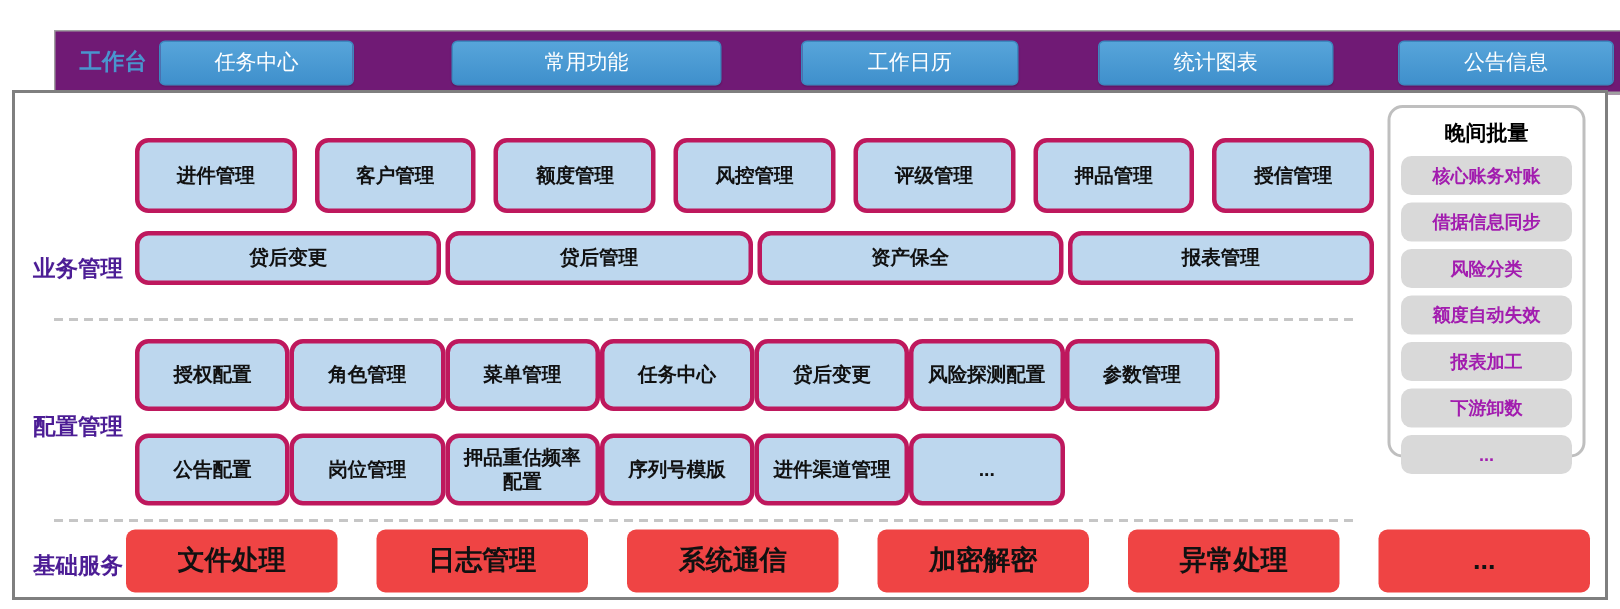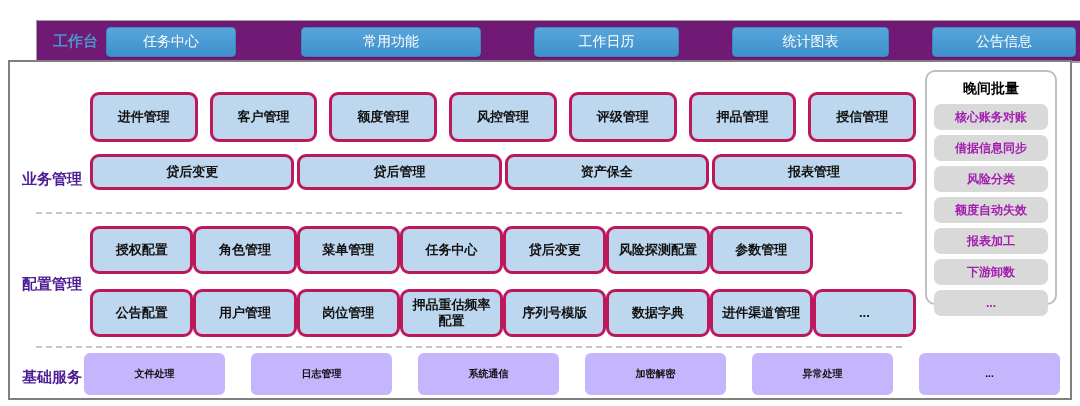--- a/index.html
+++ b/index.html
@@ -45,21 +45,21 @@
   .row-cfg2{top:227px;height:48px;grid-template-columns:repeat(8,1fr);}
   .row-base{top:291px;left:74px;width:976px;height:42px;grid-template-columns:repeat(6,1fr);gap:26px;}
   .box{
     display:flex;align-items:center;justify-content:center;text-align:center;
     font-weight:bold;font-size:13px;line-height:1.2;color:#111;cursor:pointer;
   }
   .box.blue{
     background:#bdd7ee;border:3px solid #be185d;border-radius:9px;padding:2px 6px;
   }
   .box.gray{
-    background:#c4b5fd;border-radius:6px;font-size:10px;
+    background:#ef4444;border-radius:6px;font-size:18px;
   }
   .divider{
     position:absolute;left:26px;width:866px;height:0;
     border-top:2px dashed #c6c6c6;
   }
   .div1{top:150px;}
   .div2{top:284px;}
   
   .batch{
     position:absolute;left:915px;top:8px;width:132px;height:235px;
@@ -117,25 +117,23 @@
     <div class="box blue">角色管理</div>
     <div class="box blue">菜单管理</div>
     <div class="box blue">任务中心</div>
     <div class="box blue">贷后变更</div>
     <div class="box blue">风险探测配置</div>
     <div class="box blue">参数管理</div>
   </div>
 
   <div class="row row-cfg2">
     <div class="box blue">公告配置</div>
-    <div class="box blue">用户管理</div>
     <div class="box blue">岗位管理</div>
     <div class="box blue">押品重估频率配置</div>
     <div class="box blue">序列号模版</div>
-    <div class="box blue">数据字典</div>
     <div class="box blue">进件渠道管理</div>
     <div class="box blue">...</div>
   </div>
 
   <div class="divider div2"></div>
 
   <div class="row row-base">
     <div class="box gray">文件处理</div>
     <div class="box gray">日志管理</div>
     <div class="box gray">系统通信</div>

